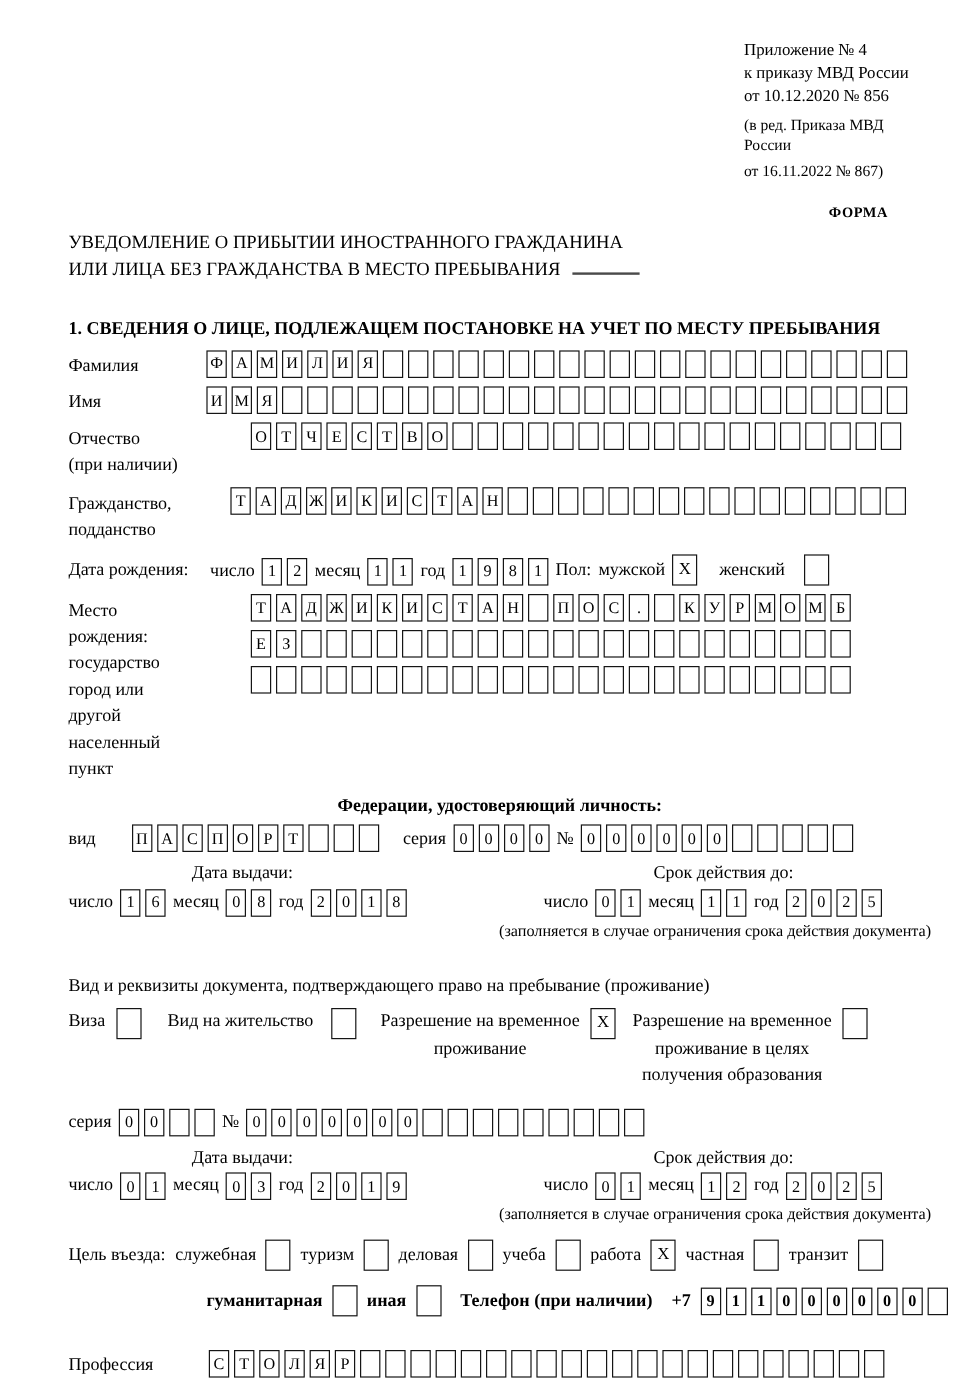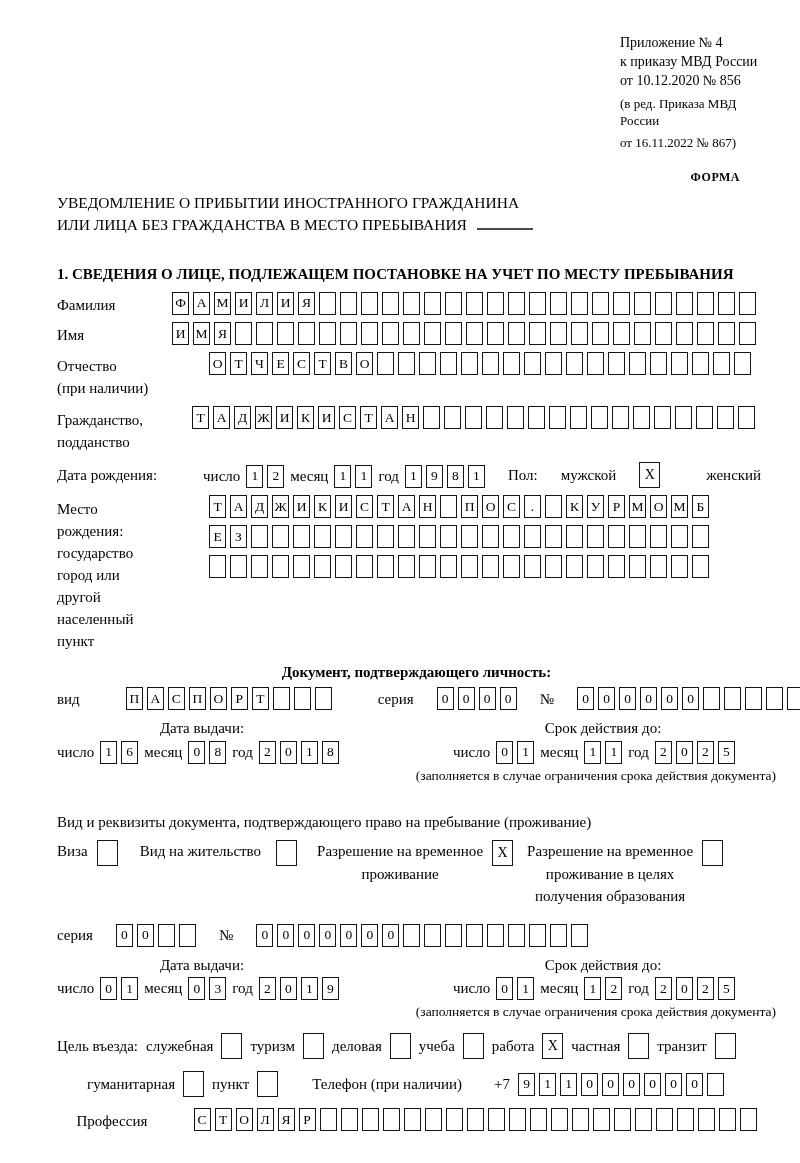--- a/index.html
+++ b/index.html
@@ -21,21 +21,21 @@
   .cell{flex:0 0 auto;width:15px;height:21px;border:1.6px solid #151515;box-sizing:content-box;
         display:flex;align-items:center;justify-content:center;font-size:13.5px;line-height:1;background:#fff;}
   .cb .cell{width:19px;height:24px;font-size:14px;}
 
   .row{display:flex;align-items:flex-start;margin-top:7px;gap:44px;}
   .flabel{flex:0 0 auto;padding-top:3px;}
   .w71{width:71px;}.w108{width:108px;}.w91{width:91px;}.w73{width:73px;}
   .stackrows{display:flex;flex-direction:column;gap:7px;}
   .lblcol div{line-height:22px;}
 
-  .inlinerow{display:flex;align-items:center;gap:23px;margin-top:9px;flex-wrap:nowrap;text-align:center;}
+  .inlinerow{display:flex;align-items:center;gap:6px;margin-top:9px;flex-wrap:nowrap;text-align:center;}
   .inlinerow .lab{white-space:nowrap;}
   .doc-head{text-align:center;font-weight:bold;margin-top:10px;font-size:15px;}
 
   
   .dates{display:flex;margin-top:8px;}
   .dates .col{display:flex;flex-direction:column;}
   .dates .col.left{width:356px;}
   .dates .col.right{flex:1;}
   .date-head{text-align:center;font-weight:normal;}
   .col.left .date-head{width:290px;}
@@ -330,21 +330,21 @@
           <div class="cell"></div>
           <div class="cell"></div>
           <div class="cell"></div>
           <div class="cell"></div>
           <div class="cell"></div>
           <div class="cell"></div>
         </div>
     </div>
   </div>
 
-  <div class="doc-head">Документ, подтверждающего личность:</div>
+  <div class="doc-head">Федерации, удостоверяющий личность:</div>
 
   <div class="inlinerow" style="margin-top:5px;">
     <span class="lab">вид</span>
     <span style="width:18px"></span>
     <span class="cellrow">
         <div class="cell">П</div>
         <div class="cell">А</div>
         <div class="cell">С</div>
         <div class="cell">П</div>
         <div class="cell">О</div>
@@ -564,26 +564,26 @@
     <span class="lab">частная</span>
     <span class="cellrow cb">
         <div class="cell"></div>
       </span>
     <span class="lab">транзит</span>
     <span class="cellrow cb">
         <div class="cell"></div>
       </span>
   </div>
 
-  <div class="purposes" style="margin-left:30px;">
+  <div class="purposes" style="margin-left:115px;font-weight:bold;">
     <span class="lab">гуманитарная</span>
     <span class="cellrow cb">
         <div class="cell"></div>
       </span>
-    <span class="lab">пункт</span>
+    <span class="lab">иная</span>
     <span class="cellrow cb">
         <div class="cell"></div>
       </span>
     <span style="width:18px"></span>
     <span class="lab">Телефон (при наличии)</span>
     <span style="width:16px"></span>
     <span class="lab">+7</span>
     <span class="cellrow">
         <div class="cell">9</div>
         <div class="cell">1</div>
@@ -591,21 +591,21 @@
         <div class="cell">0</div>
         <div class="cell">0</div>
         <div class="cell">0</div>
         <div class="cell">0</div>
         <div class="cell">0</div>
         <div class="cell">0</div>
         <div class="cell"></div>
       </span>
   </div>
 
-  <div class="row" style="margin-top:11px;justify-content:center;">
+  <div class="row" style="margin-top:28px;">
     <div class="flabel w73">Профессия</div>
     <div class="cellrow">
         <div class="cell">С</div>
         <div class="cell">Т</div>
         <div class="cell">О</div>
         <div class="cell">Л</div>
         <div class="cell">Я</div>
         <div class="cell">Р</div>
         <div class="cell"></div>
         <div class="cell"></div>

